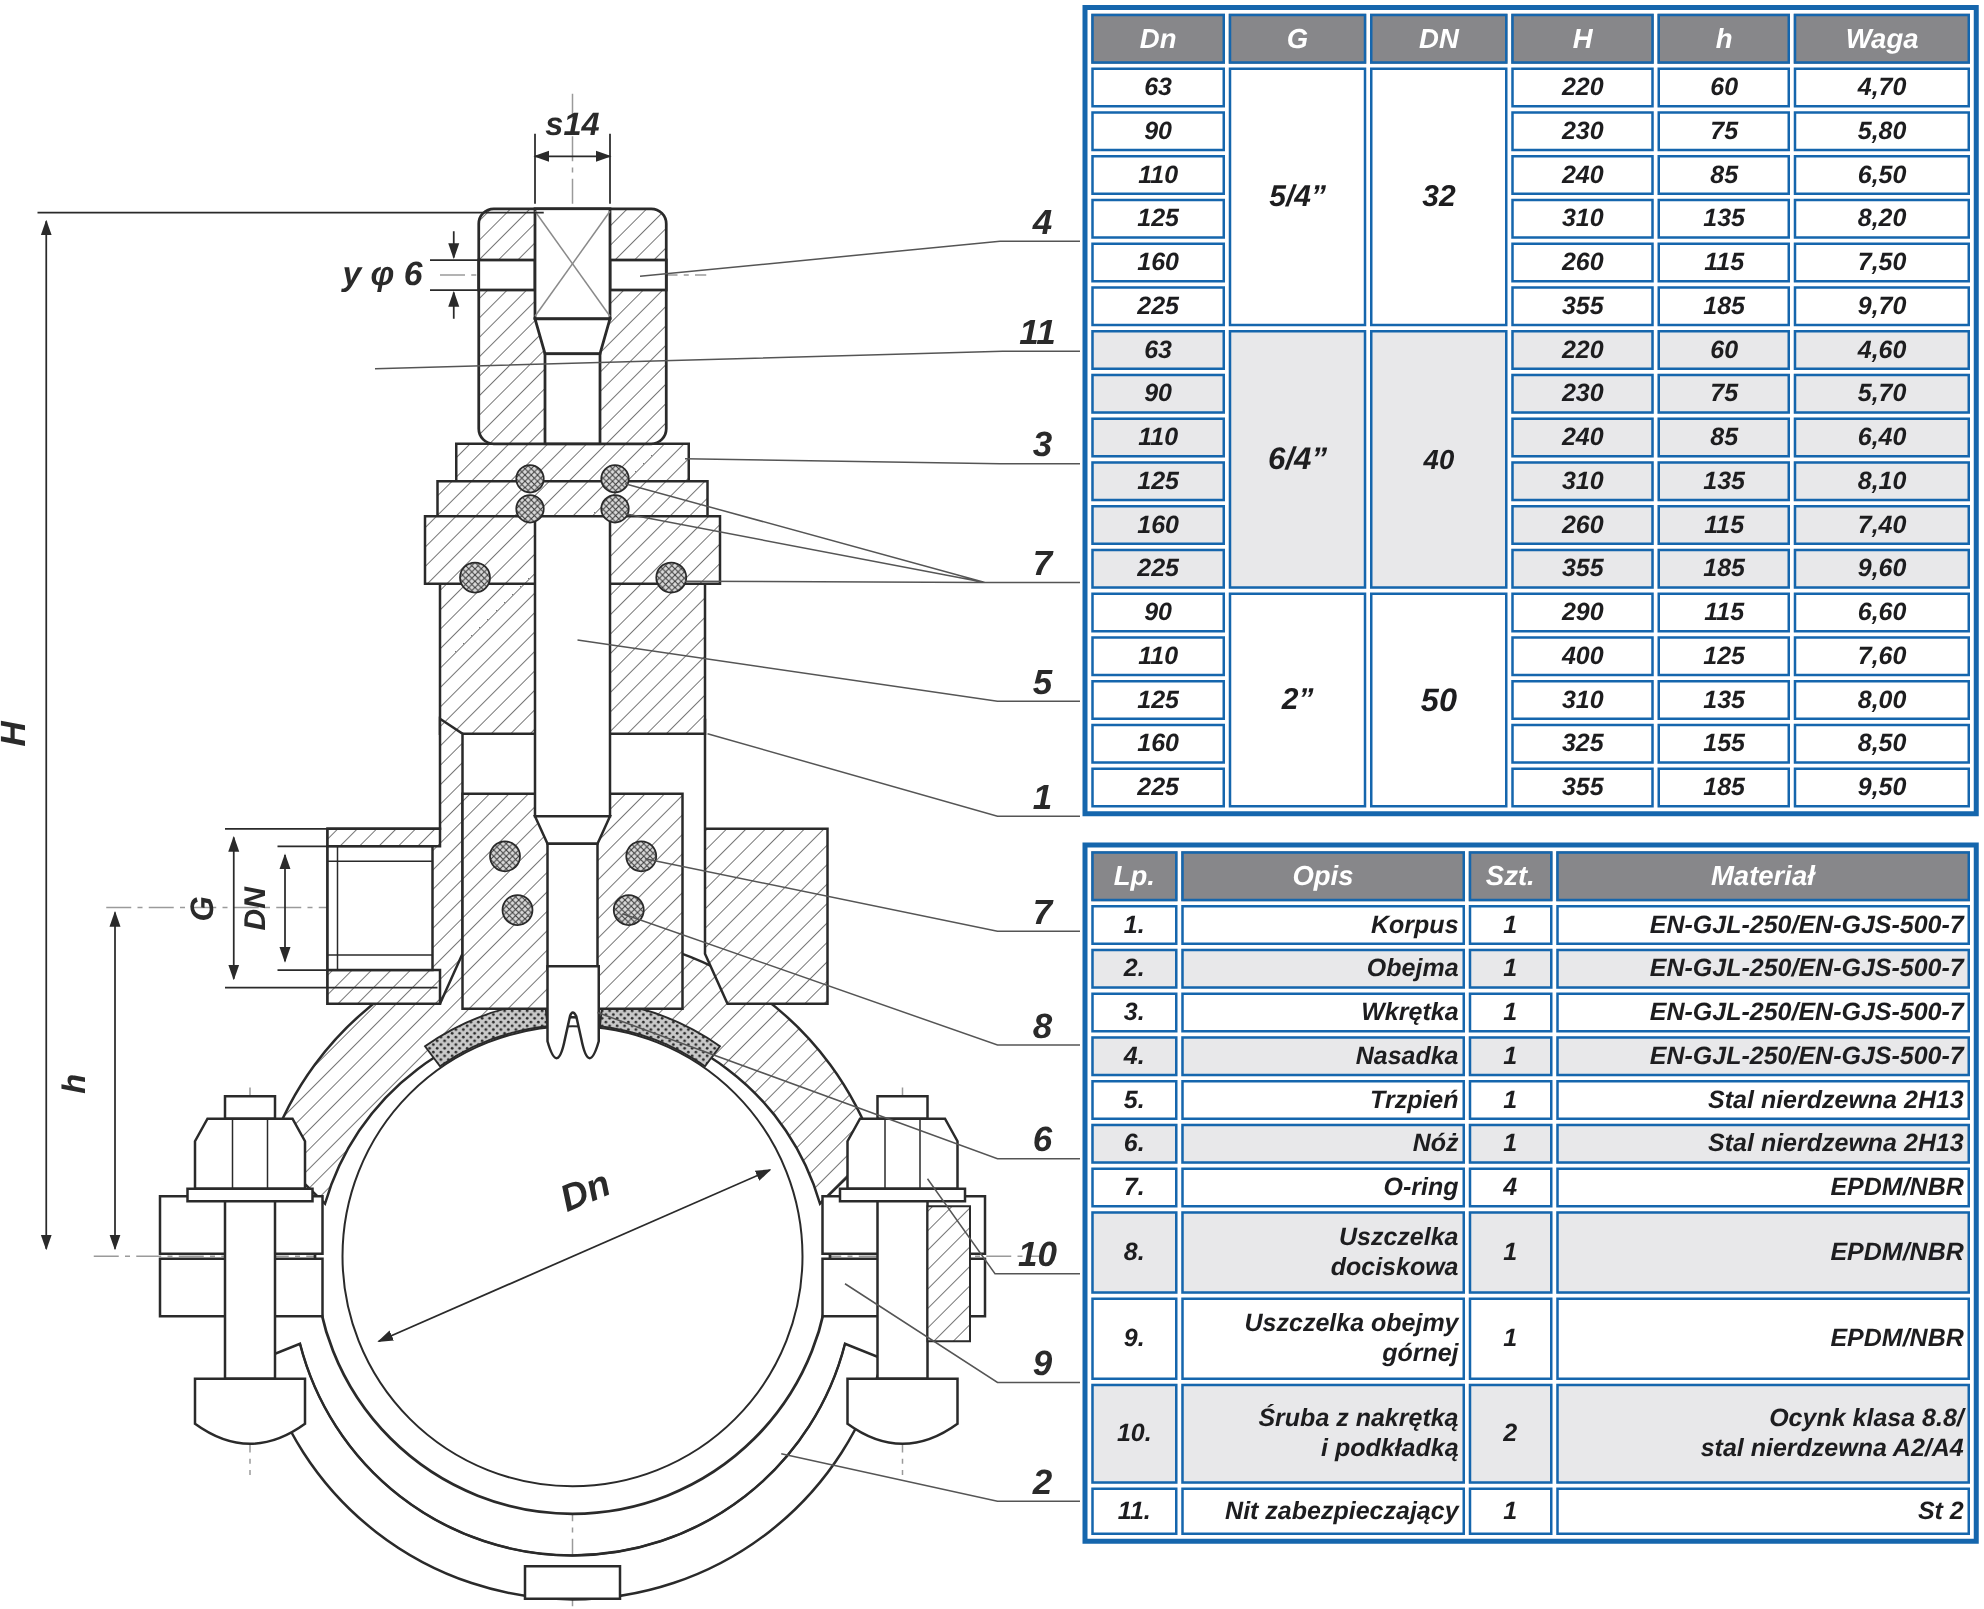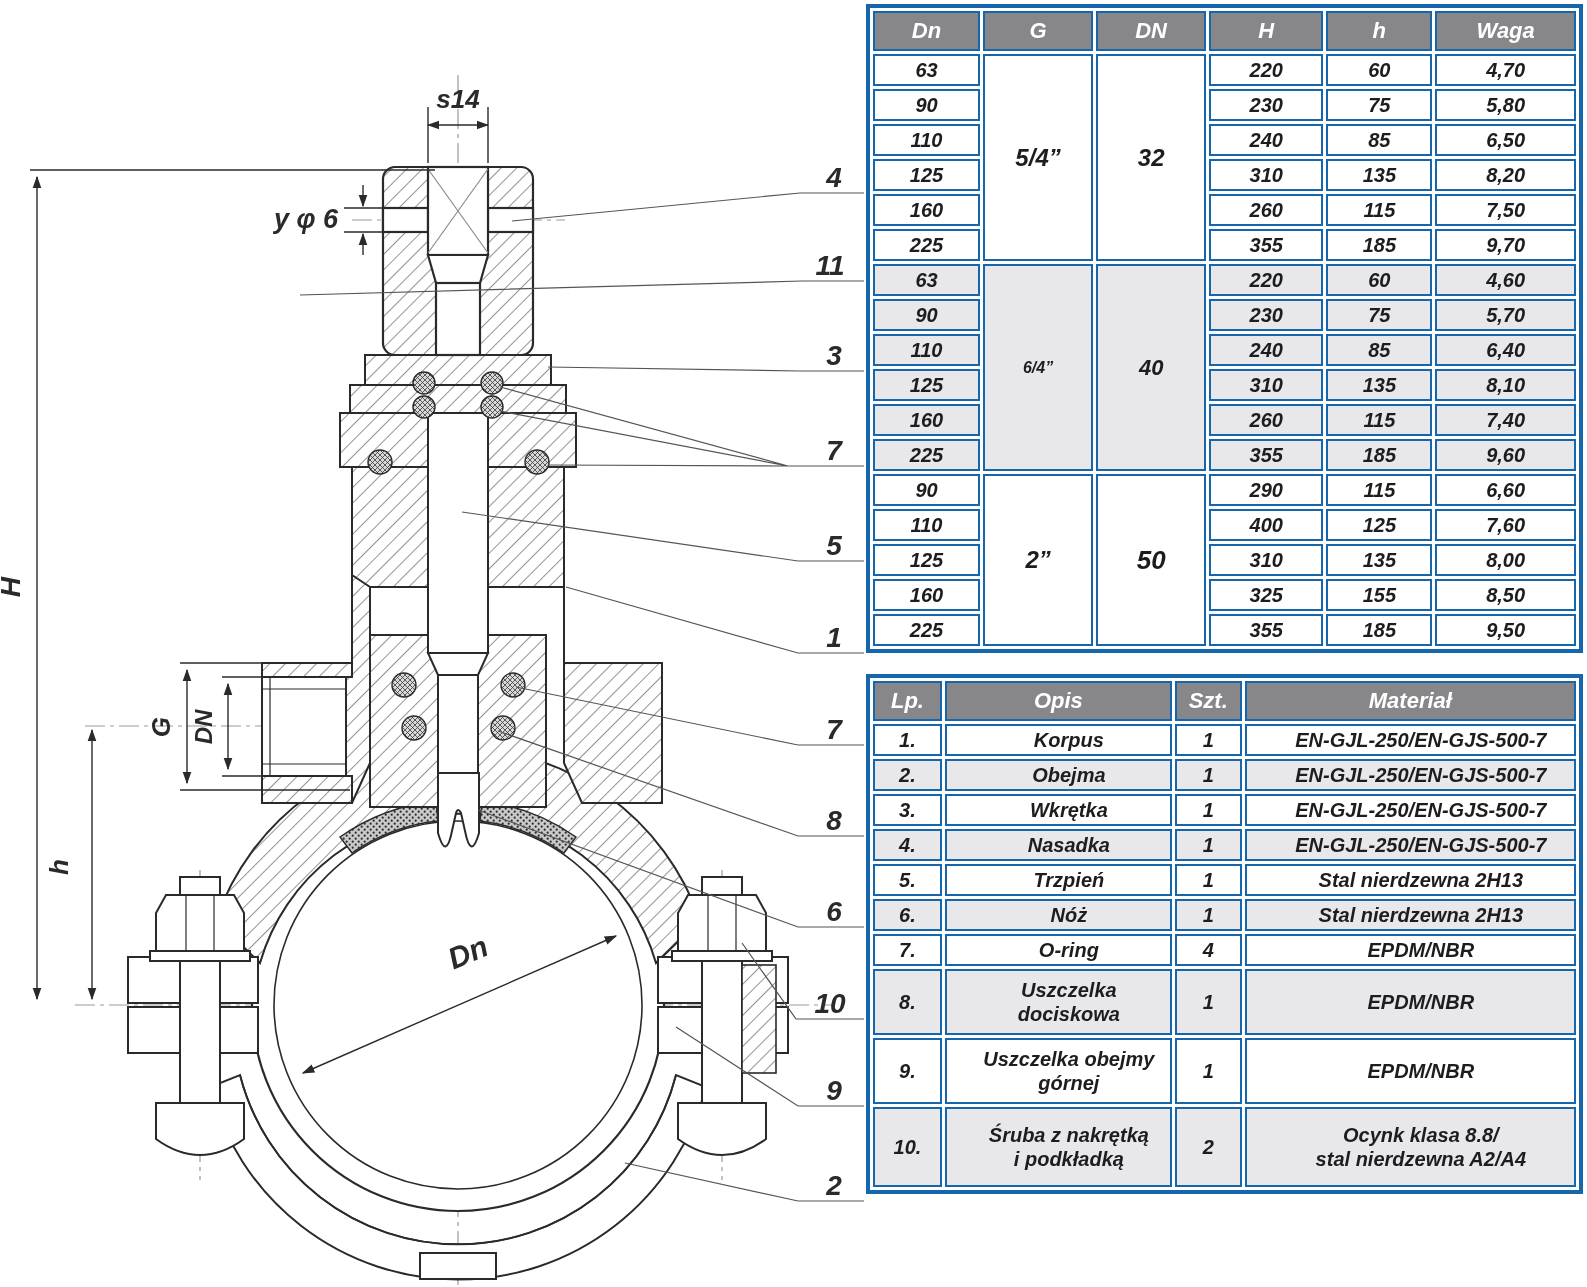--- a/index.html
+++ b/index.html
@@ -3,21 +3,21 @@
 <meta charset="utf-8">
 <style>
   html,body{margin:0;padding:0;background:#fff;}
   body{width:1587px;height:1287px;position:relative;font-family:"Liberation Sans",sans-serif;overflow:hidden;}
   .drawing-wrap{position:absolute;left:0;top:15px;width:991px;height:1287px;}
   .tables{position:absolute;left:866px;top:4px;width:717px;}
   table{border-collapse:separate;border-spacing:3px;background:#fff;border:4px solid #1566ad;width:100%;table-layout:fixed;}
   th{background:#87878a;color:#fff;font-style:italic;font-weight:bold;font-size:22px;border:2px solid #1566ad;height:36px;padding:0;}
   td{border:2px solid #1566ad;text-align:center;font-style:italic;font-weight:bold;font-size:20px;color:#1d1d1f;height:28px;padding:0 3px;background:#fff;}
   tr.shade td{background:#e8e8ea;}
-  td.left{text-align:center;padding-left:24px;}
+  td.left{text-align:right;padding-left:24px;}
   td.pre{white-space:pre-line;line-height:1.2;}
   .parts{margin-top:21px;}
   .parts td.h2{height:62px;}
   .parts td.h3{height:76px;}
   .parts td.h1s{height:34px;}
   svg text{font-family:"Liberation Sans",sans-serif;}
 </style>
 </head>
 <body>
 
@@ -265,21 +265,21 @@
         </tr>
     <tr>
           <td>225</td>
           <td>355</td>
           <td>185</td>
           <td>9,70</td>
         </tr>
 
     <tr class="shade">
       <td>63</td>
-      <td rowspan="6" style="font-size:16px">6/4”</td>
+      <td rowspan="6" style="font-size:25px">6/4”</td>
       <td rowspan="6" style="font-size:22px">40</td>
       <td>220</td>
       <td>60</td>
       <td>4,60</td>
     </tr>
     <tr class="shade">
           <td>90</td>
           <td>230</td>
           <td>75</td>
           <td>5,70</td>
@@ -415,15 +415,21 @@
           <td class="left h2">EPDM/NBR</td>
         </tr>
     <tr class="shade">
           <td class="h3">10.</td>
           <td class="left pre h3">Śruba z nakrętką
 i podkładką</td>
           <td class="h3">2</td>
           <td class="left pre h3">Ocynk klasa 8.8/
 stal nierdzewna A2/A4</td>
         </tr>
+    <tr>
+          <td class="h1s">11.</td>
+          <td class="left h1s">Nit zabezpieczający</td>
+          <td class="h1s">1</td>
+          <td class="left h1s">St 2</td>
+        </tr>
   </tbody>
     </table>
 </div>
 
 </body></html>

